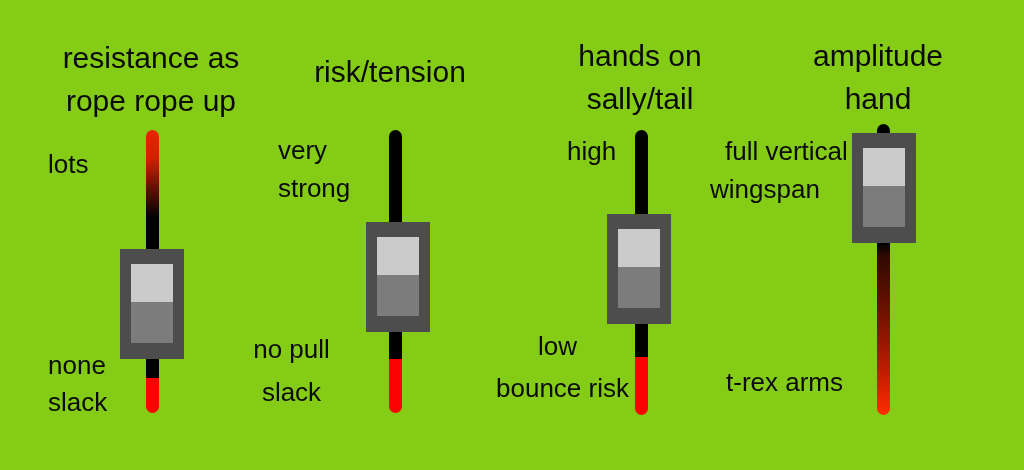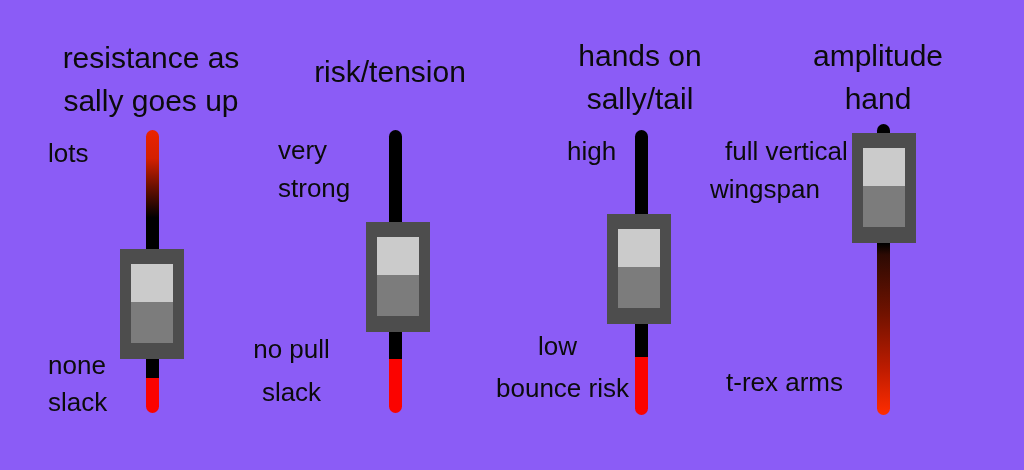--- a/index.html
+++ b/index.html
@@ -1,19 +1,19 @@
 <!DOCTYPE html>
 <html><head>
 <meta charset="utf-8">
 <style>
   html,body{margin:0;padding:0;background:#fff;}
   #stage{
     position:relative;
     width:1024px;height:470px;
-    background:#8b5cf6;
+    background:#84cc16;
     font-family:"Liberation Sans", sans-serif;
     color:#000;
     overflow:hidden;
   }
   .title{
     position:absolute;
     text-align:center;
     font-size:30px;
     line-height:43px;
     font-weight:500;
@@ -73,21 +73,21 @@
   }
   .thumb-inner-bottom{
     position:absolute;left:0;top:38px;width:100%;height:41px;
     background:#7c7c7c;
   }
   #title-1{left:41px;top:36px;width:220px;}
   #title-2{left:290px;top:50px;width:200px;}
   #title-3{left:550px;top:34px;width:180px;}
   #title-4{left:790px;top:34px;width:176px;}
 
-  #lbl-lots{left:48px;top:137px;}
+  #lbl-lots{left:48px;top:148px;}
   #lbl-none{left:48px;top:349px;}
   #lbl-slack-1{left:48px;top:386px;}
   #lbl-very{left:278px;top:134px;}
   #lbl-strong{left:278px;top:172px;}
   #lbl-nopull{left:230px;top:333px;width:123px;}
   #lbl-slack-2{left:230px;top:376px;width:123px;}
   #lbl-high{left:567px;top:135px;}
   #lbl-low{left:538px;top:330px;}
   #lbl-bounce{left:496px;top:372px;}
   #lbl-fullvertical{left:710px;top:135px;margin-left:15px;}
@@ -95,21 +95,21 @@
   #lbl-trex{left:726px;top:366px;}
 </style>
 </head>
 <body>
 
 <div id="stage">
 
   <div class="slider-group">
     <div class="title" id="title-1">
       <div>resistance as</div>
-      <div>sally goes up</div>
+      <div>rope rope up</div>
     </div>
     <div class="lbl" id="lbl-lots">lots</div>
     <div class="track" id="track-1"></div>
     <div class="thumb" id="thumb-1">
       <div class="thumb-inner">
         <div class="thumb-inner-top"></div>
         <div class="thumb-inner-bottom"></div>
       </div>
     </div>
     <div class="lbl" id="lbl-none">none</div>

